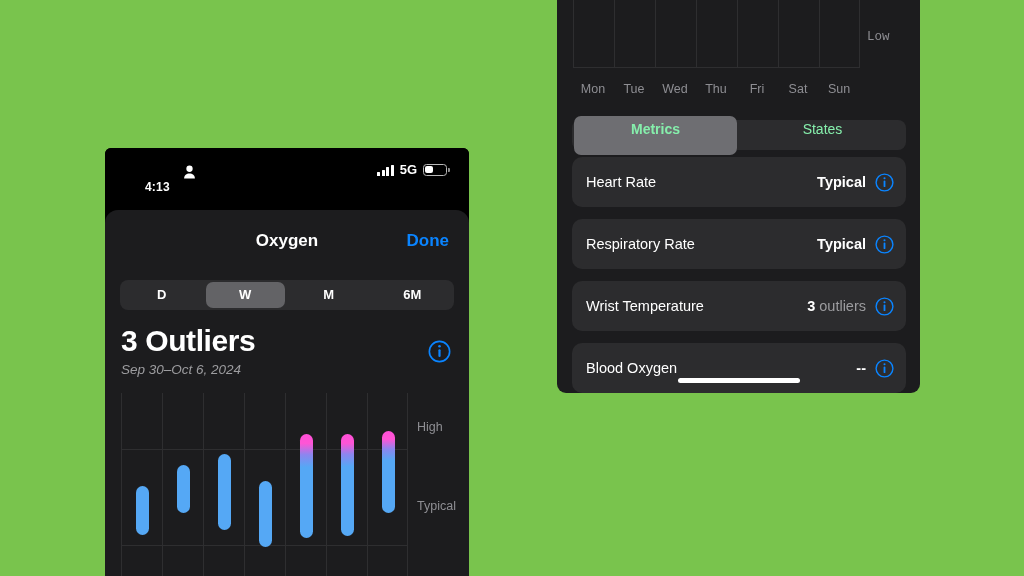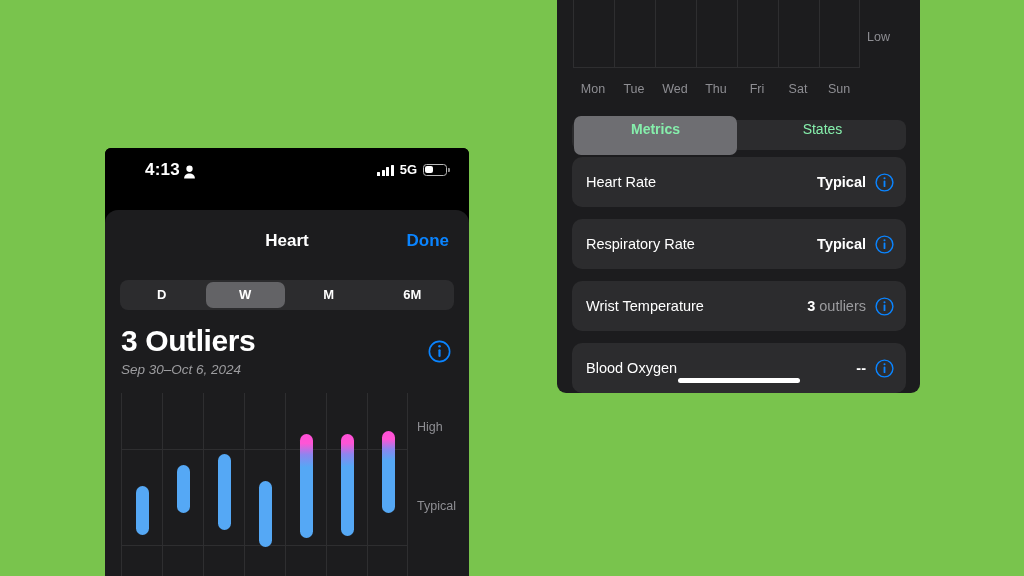--- a/index.html
+++ b/index.html
@@ -18,22 +18,22 @@
     width:364px; height:428px;
     background:#000;
     border-radius:6px 6px 0 0;
     overflow:hidden;
   }
   .statusbar{
     position:absolute;left:0;top:0;width:364px;height:55px;
     background:#000;
   }
   .sb-time{
-    position:absolute;left:40px;top:12px;
-    color:#fff;font-size:17px;font-weight:bold;letter-spacing:.2px;
+    position:absolute;left:40px;top:32px;
+    color:#fff;font-size:12px;font-weight:bold;letter-spacing:.2px;
   }
   .sb-person{
     position:absolute;left:78px;top:17px;width:13px;height:14px;
   }
   .sb-right{
     position:absolute;right:22px;top:16px;
     display:flex;align-items:center;gap:6px;
   }
   .sig{display:flex;align-items:flex-end;gap:1.5px;height:12px;}
   .sig i{display:block;width:3px;background:#fff;border-radius:.6px;}
@@ -129,21 +129,21 @@
   .rchart{
     position:absolute;left:0;top:0;width:363px;height:108px;
     background:#1c1c1e;
   }
   .rplot{
     position:absolute;left:16px;top:-4px;width:287px;height:72px;
     border-left:1px solid #2e2e30;border-right:1px solid #2e2e30;
     box-sizing:border-box;
   }
   .rlowlab{
-    position:absolute;left:310px;top:30px;color:#8e8e93;font-size:12.5px;
+    position:absolute;left:310px;top:30px;color:#8e8e93;font-size:12.5px;font-family:Liberation Mono, monospace;
   }
   .daylab{
     position:absolute;top:82px;color:#8e8e93;font-size:12.5px;text-align:center;
   }
 
   .rseg{
     position:absolute;left:15px;top:120px;width:334px;height:30px;
     background:#2c2c2e;border-radius:8px;display:flex;align-items:center;
   }
   .rseg-item{
@@ -196,21 +196,21 @@
           <span class="batt-fill"></span>
         </span>
     </div>
   </div>
 
   <div class="sheet-back"></div>
 </div>
 
 <div class="sheet">
   <div class="nav">
-    <div class="nav-title">Heart</div>
+    <div class="nav-title">Oxygen</div>
     <div class="nav-done">Done</div>
   </div>
 
   <div class="seg">
     <div class="seg-item on" style="background:none">D</div>
     <div class="seg-item on">W</div>
     <div class="seg-item">M</div>
     <div class="seg-item">6M</div>
   </div>
 

